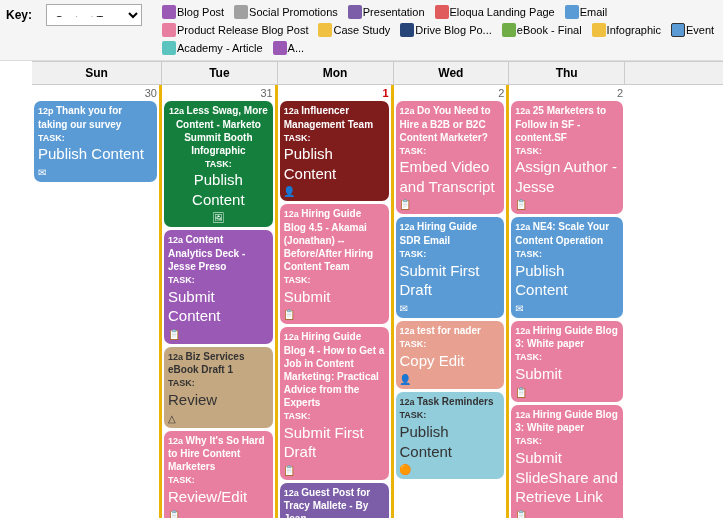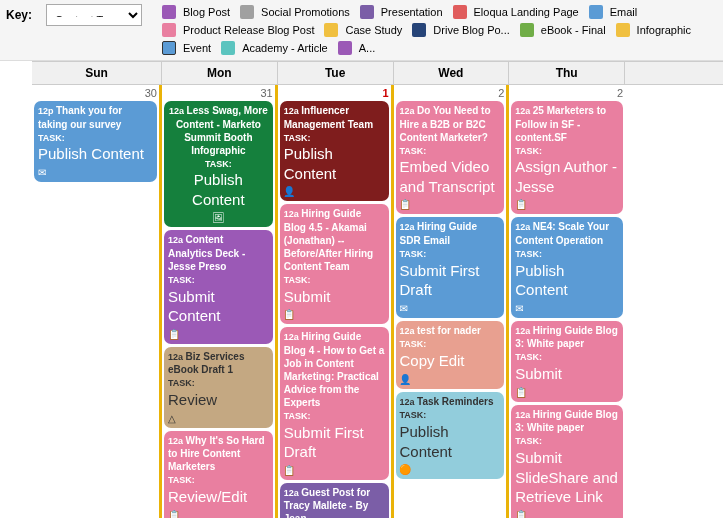--- a/index.html
+++ b/index.html
@@ -32,21 +32,21 @@
     }
     .key-items {
       display: flex;
       flex-wrap: wrap;
       gap: 2px 10px;
       flex: 1;
     }
     .key-item {
       display: flex;
       align-items: center;
-      gap: 7px;
+      gap: 1px;
       font-size: 11px;
       line-height: 16px;
       white-space: nowrap;
     }
     .key-swatch {
       width: 14px;
       height: 14px;
       display: inline-block;
       border-radius: 2px;
       flex-shrink: 0;
@@ -209,22 +209,22 @@
       <span class="key-swatch sw-blogpost"></span>
       <span>A...</span>
     </div>
   </div>
 </div>
 
 <div class="calendar">
 
   <div class="cal-header">
     <div class="cal-header-cell">Sun</div>
+    <div class="cal-header-cell">Tue</div>
     <div class="cal-header-cell">Mon</div>
-    <div class="cal-header-cell">Tue</div>
     <div class="cal-header-cell">Wed</div>
     <div class="cal-header-cell">Thu</div>
     <div class="cal-header-cell" style="border-right:none;"></div>
   </div>
 
   <div class="cal-body">
 
     <div class="cal-col">
       <div class="day-num">30</div>
 

